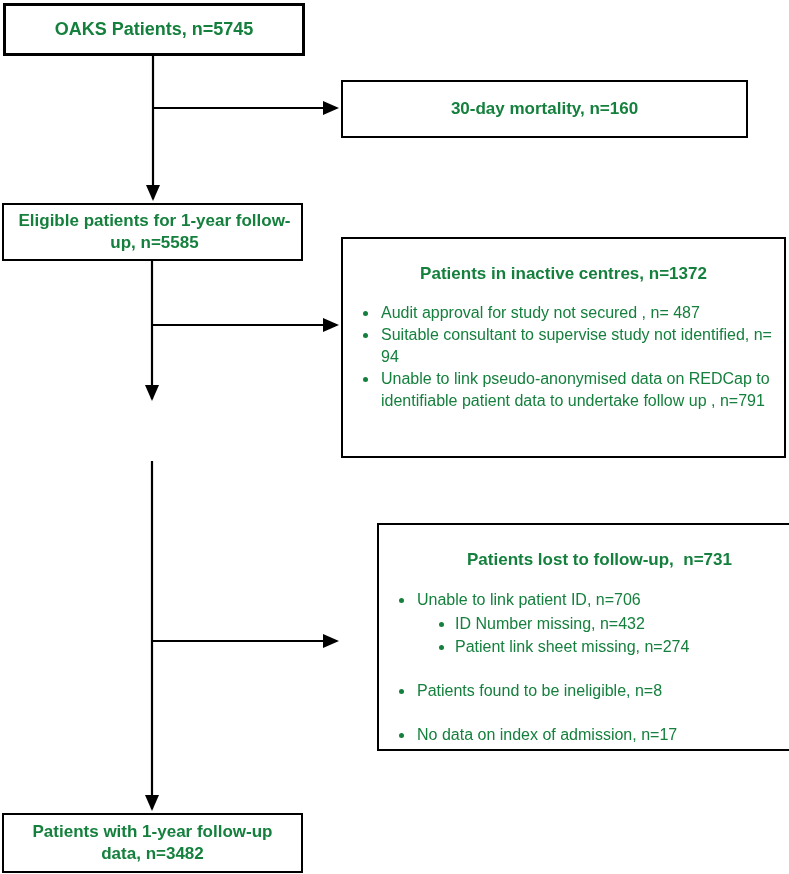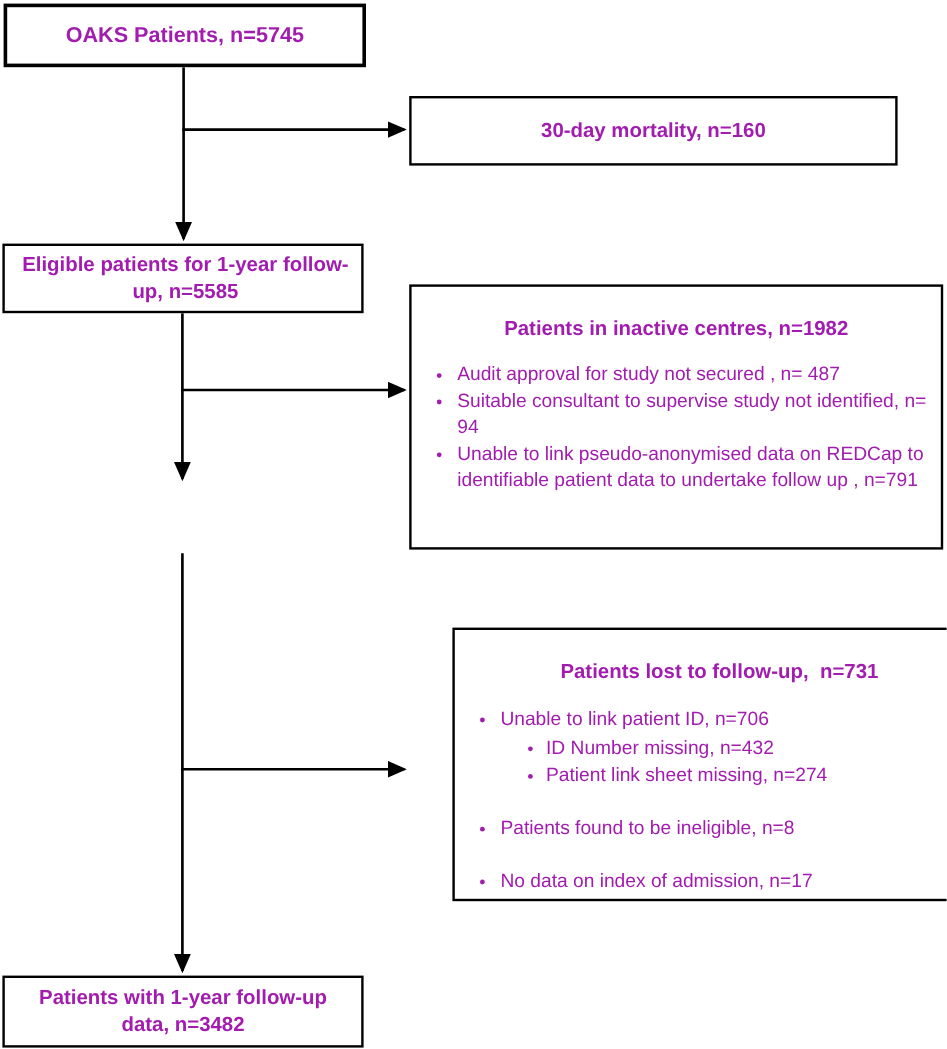--- a/index.html
+++ b/index.html
@@ -2,21 +2,21 @@
 <html><head>
 <meta charset="utf-8">
 <style>
   html, body { margin: 0; padding: 0; background: #ffffff; }
   .canvas {
     position: relative;
     width: 789px;
     height: 874px;
     background: #ffffff;
     font-family: "Liberation Sans", sans-serif;
-    color: #a21caf;
+    color: #15803d;
     overflow: hidden;
   }
   .arrows {
     position: absolute;
     left: 0; top: 0;
     width: 789px; height: 874px;
     pointer-events: none;
   }
   .arrows line { stroke: #000000; stroke-width: 2.2; }
   .box {
@@ -93,21 +93,21 @@
 
   <div class="box node box-b">
     <span>30-day mortality, n=160</span>
   </div>
 
   <div class="box node box-c">
     <span>Eligible patients for 1-year follow-up, n=5585</span>
   </div>
 
   <div class="box box-d">
-    <div class="side-title">Patients in inactive centres, n=1982</div>
+    <div class="side-title">Patients in inactive centres, n=1372</div>
     <ul class="bullets">
       <li>Audit approval for study not secured , n= 487</li>
       <li>Suitable consultant to supervise study not identified, n= 94</li>
       <li>Unable to link pseudo-anonymised data on REDCap to identifiable patient data to undertake follow up , n=791</li>
     </ul>
   </div>
 
 
   <div class="box box-f">
     <div class="side-title">Patients lost to follow-up,  n=731</div>

